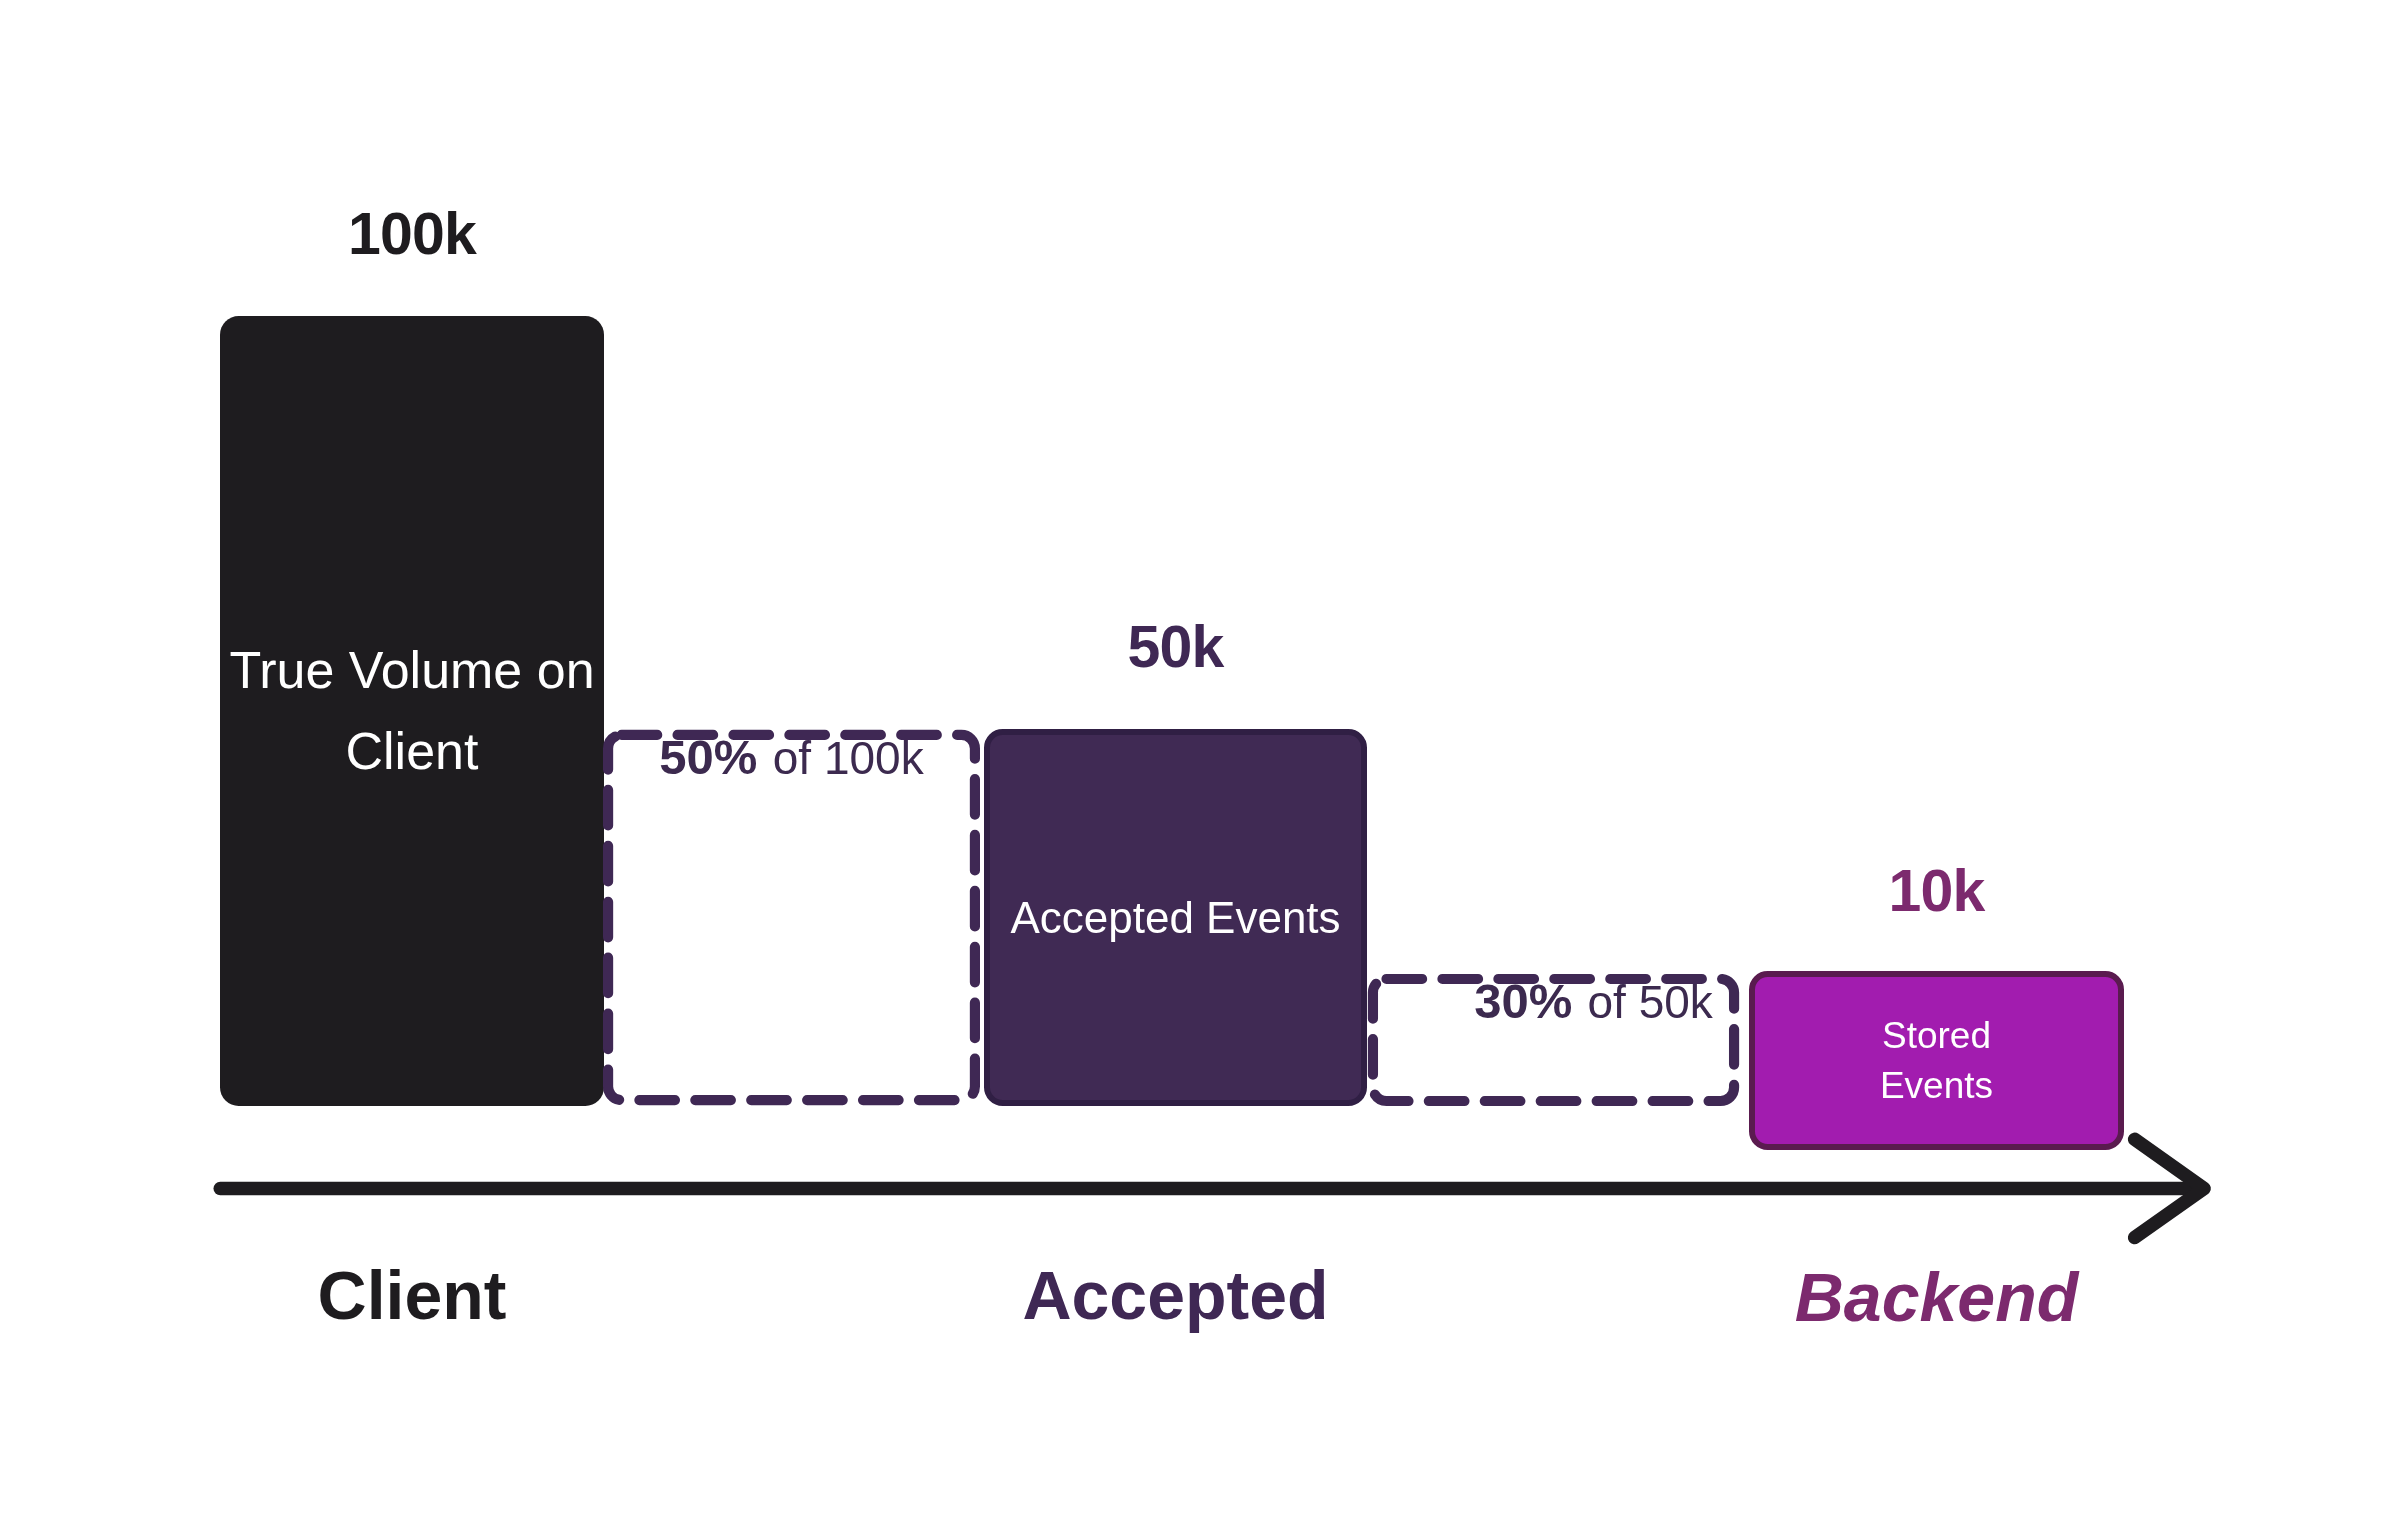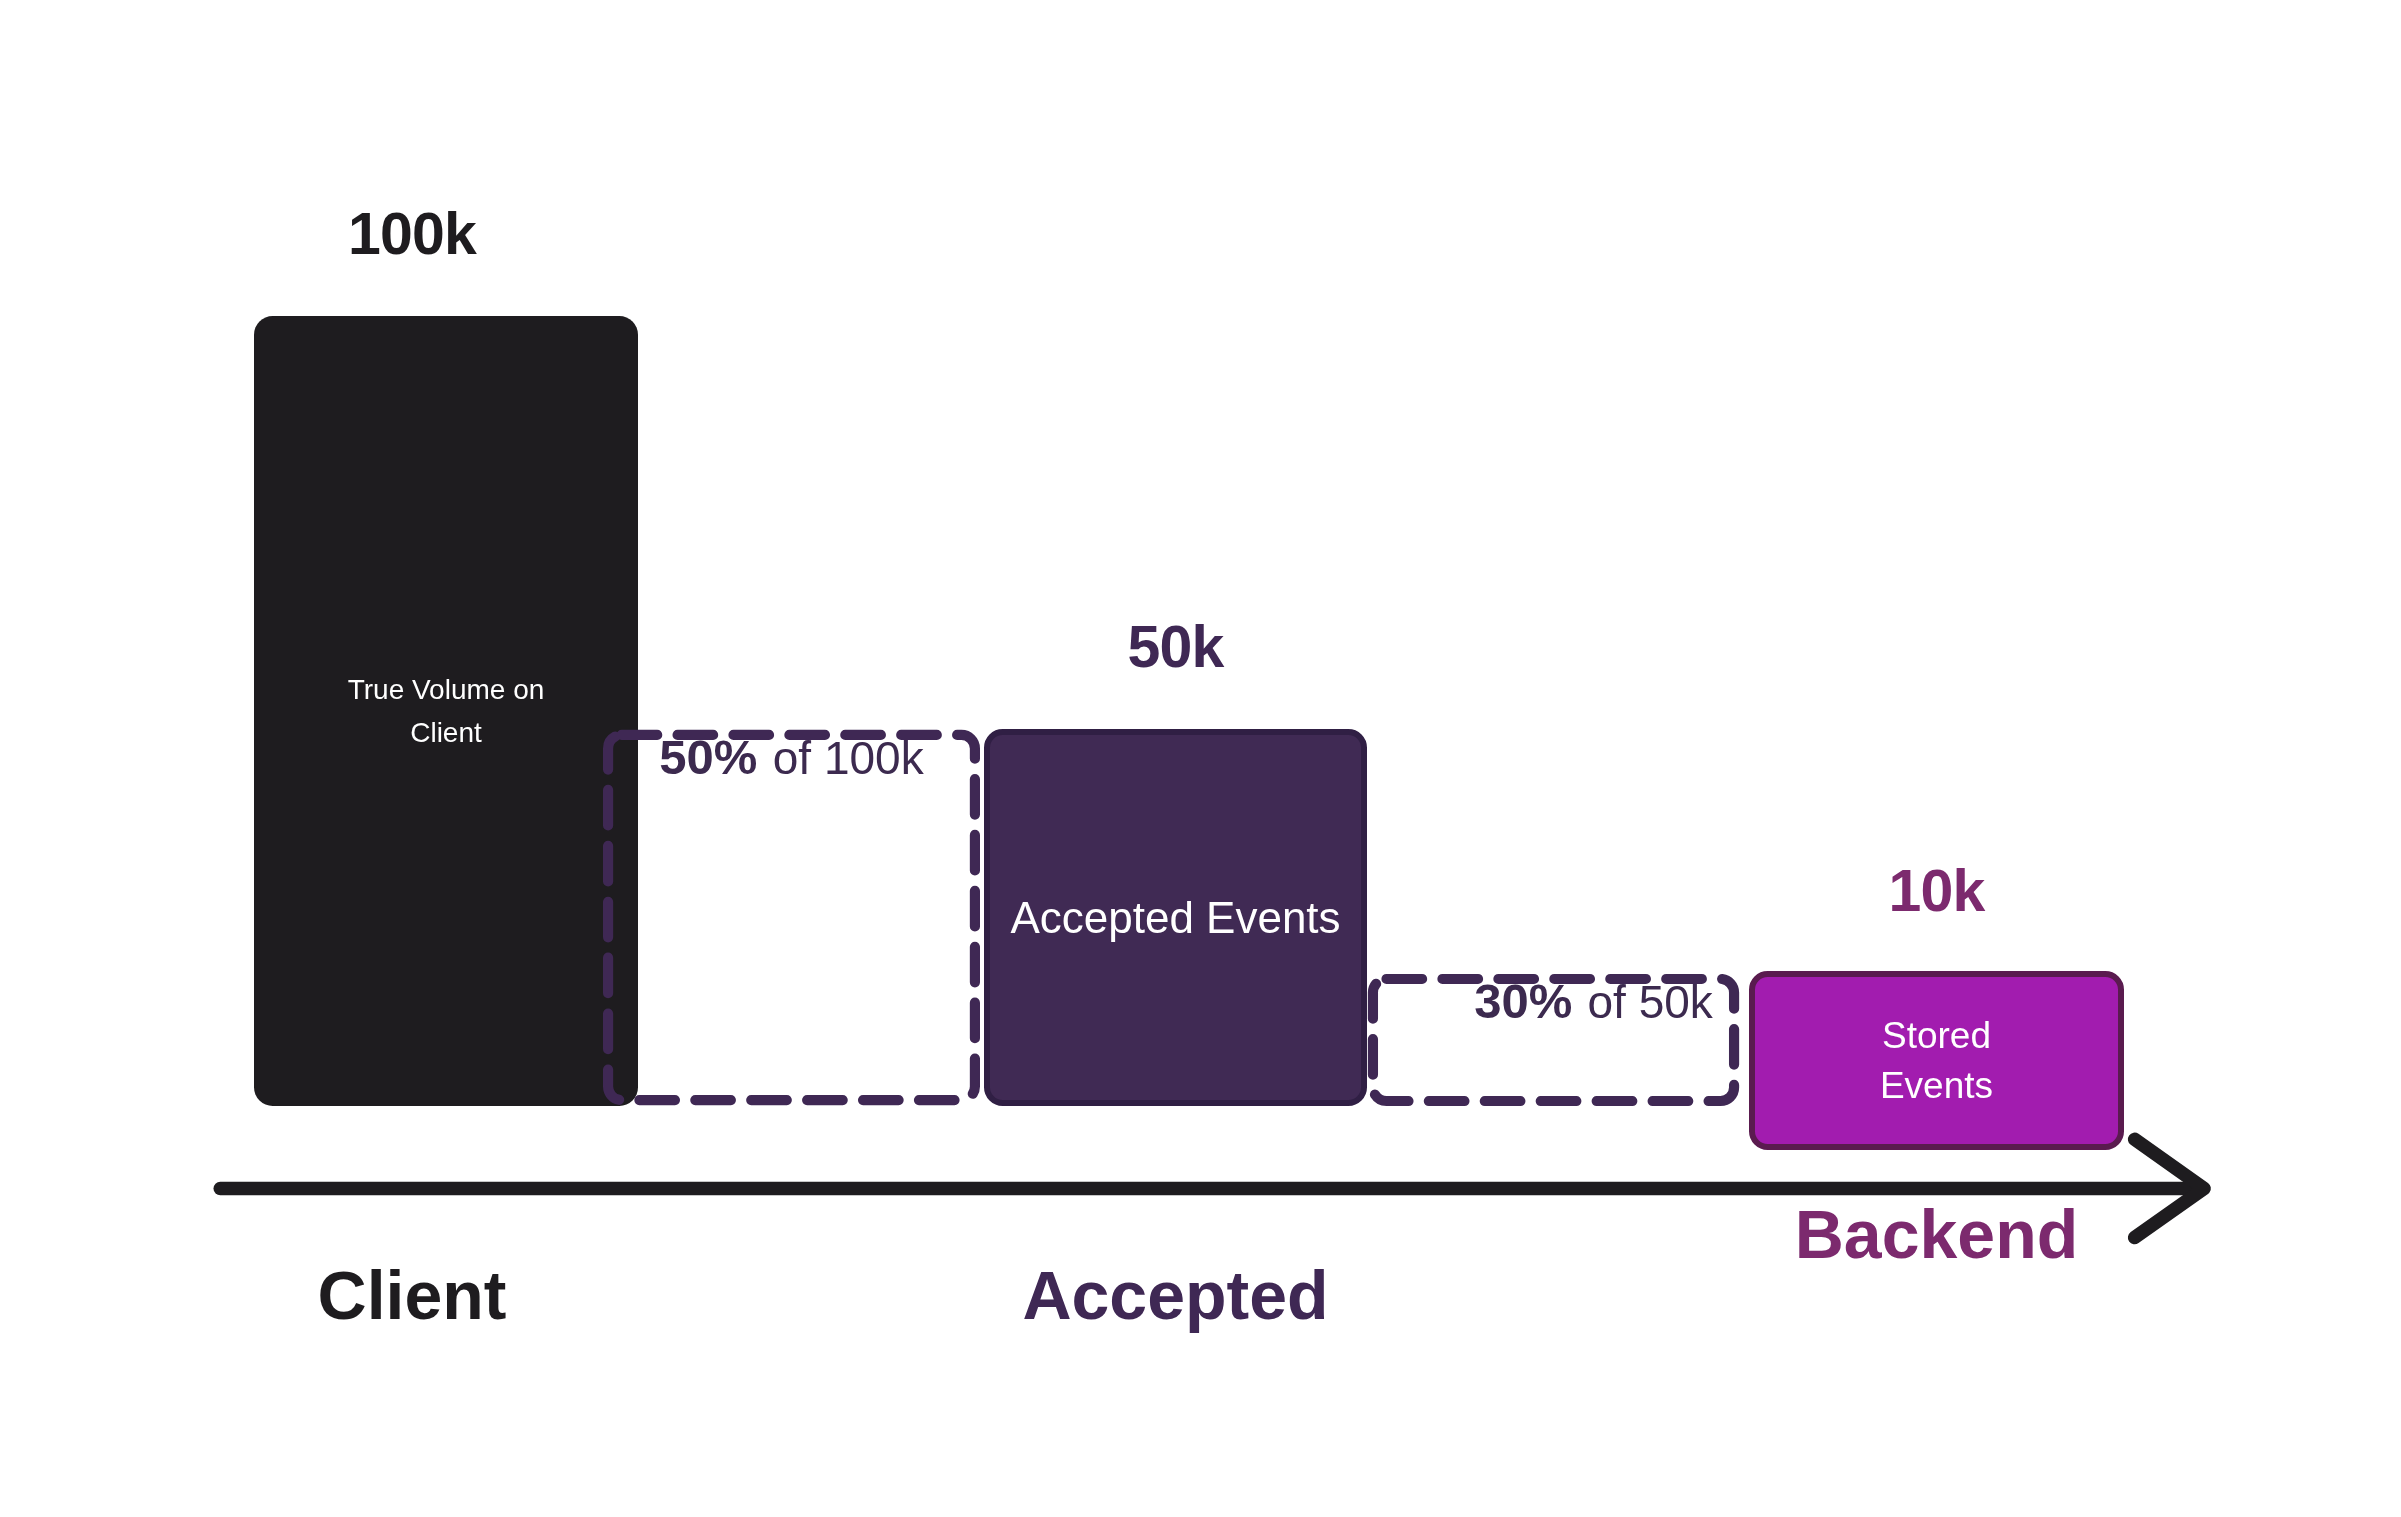--- a/index.html
+++ b/index.html
@@ -30,21 +30,21 @@
     flex-direction: column;
     align-items: center;
     justify-content: center;
     text-align: center;
     border-radius: 18.7px;
     color: #ffffff;
   }
   .bar-client {
     left: 220px; top: 316px; width: 384px; height: 790px;
     background: #1e1c1f;
-    font-size: 28px; font-weight: 500; line-height: 1.55; margin-left: 34px;
+    font-size: 52px; font-weight: 500; line-height: 1.55;
   }
   .bar-frontend {
     left: 984px; top: 729px; width: 383px; height: 377px;
     background: #402a54;
     border: 6px solid #301f44;
     font-size: 44px; font-weight: 500; text-align: right;
   }
   .bar-backend {
     left: 1749px; top: 971px; width: 375px; height: 179px;
     background: #a21caf;
@@ -74,21 +74,21 @@
   
   .axis-svg { left: 204px; top: 1119px; width: 2035px; height: 144px; }
   .axis-label {
     text-align: center;
     font-size: 68px;
     font-weight: 600;
     line-height: 1;
   }
   .al-client  { left: 220px;  top: 1261px; width: 384px; color: #1e1c1f; }
   .al-frontend{ left: 984px; top: 1261px; width: 383px; color: #3f2854; }
-  .al-backend { left: 1749px; top: 1200px; width: 375px; color: #7c2a6e; }
+  .al-backend { left: 1749px; top: 1263px; width: 375px; color: #7c2a6e; font-style: italic; }
 </style>
 </head>
 <body>
 
 <div class="abs value-label vl-client">100k</div>
 <div class="abs value-label vl-frontend">50k</div>
 <div class="abs value-label vl-backend">10k</div>
 
 <div class="abs bar bar-client">
   <span class="bar-line">True Volume on</span>

